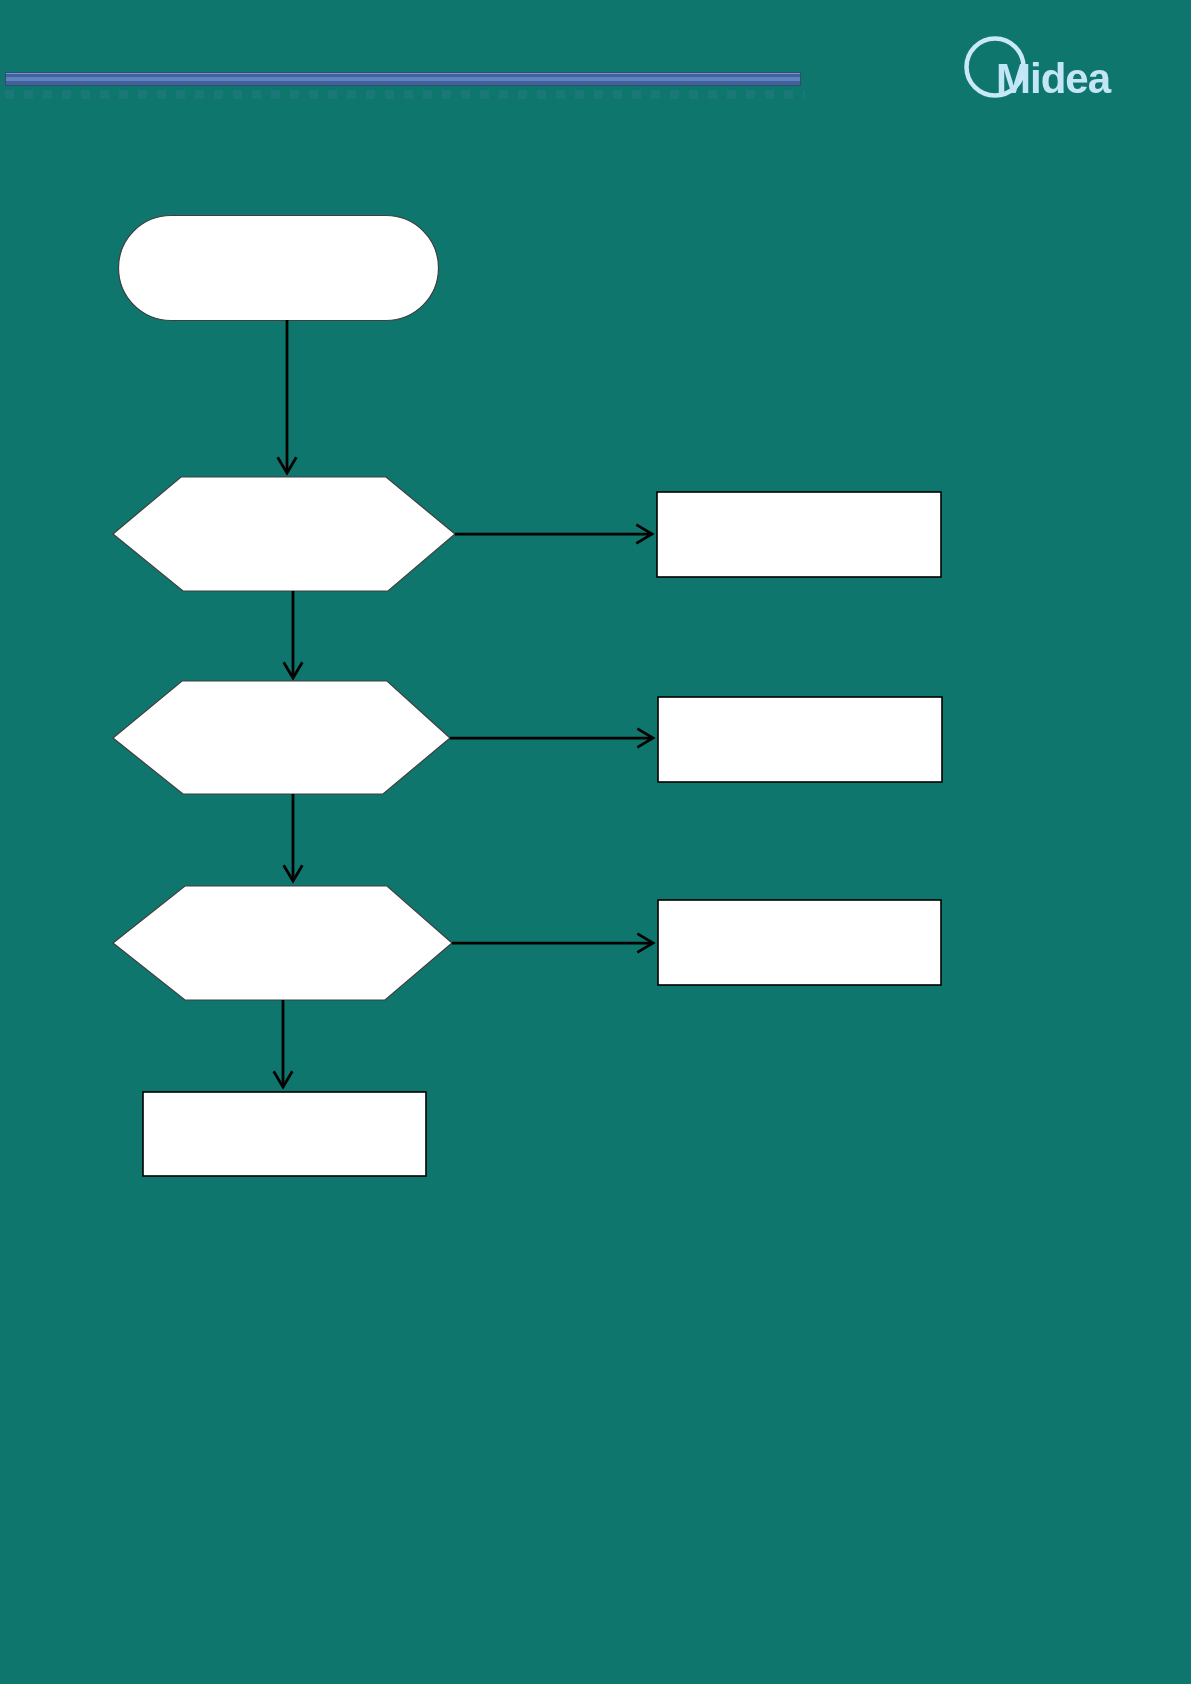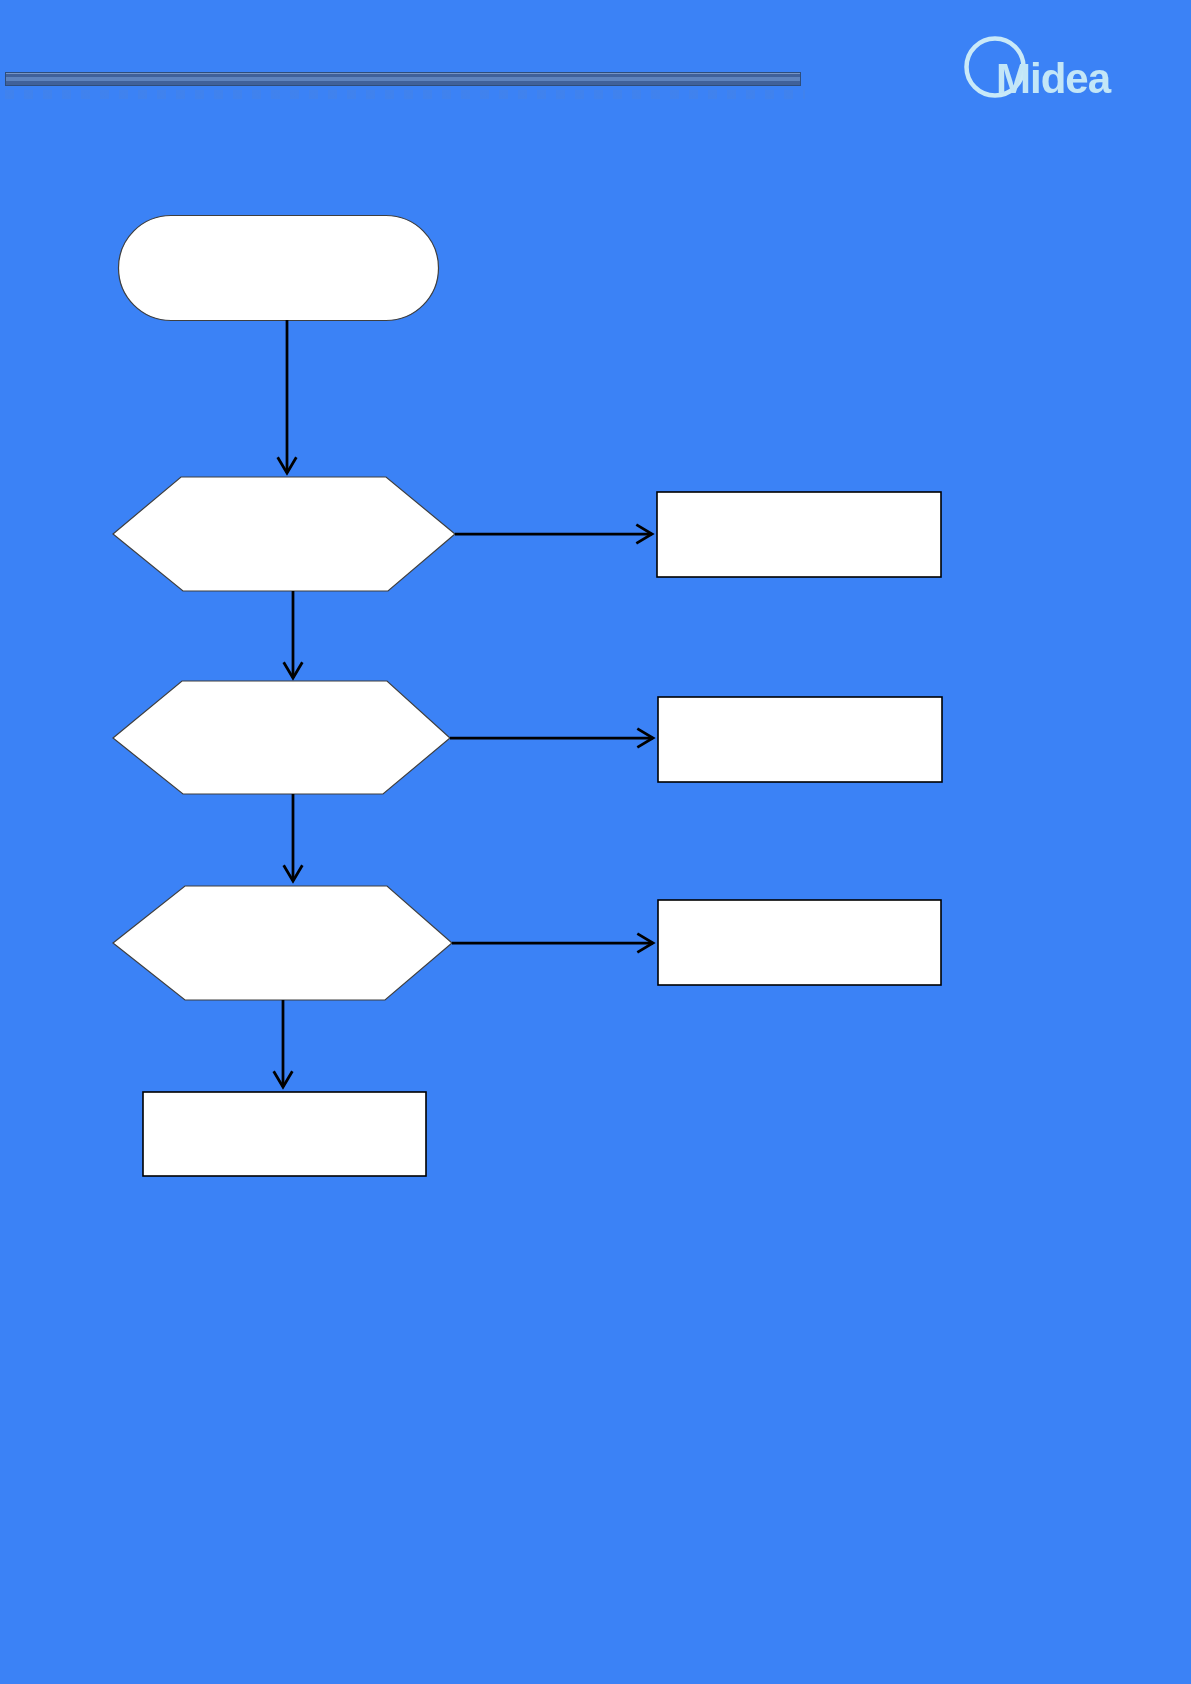--- a/index.html
+++ b/index.html
@@ -1,19 +1,19 @@
 <!DOCTYPE html>
 <html><head>
 <meta charset="utf-8">
 <style>
   html,body{margin:0;padding:0;background:#ffffff;}
   .page{
     position:relative;
     width:1191px;height:1684px;
-    background:#3b82f6;
+    background:#0f766e;
     overflow:hidden;
     font-family:"Liberation Sans", sans-serif;
   }
   .header-rule{
     position:absolute;left:5px;top:72px;width:796px;height:14px;
     border:1px solid #2e4d7b;
     background:linear-gradient(to bottom,
       #7795c5 0%, #7795c5 12%,
       #40619a 12%, #40619a 34%,
       #5e83bd 34%, #5e83bd 66%,

